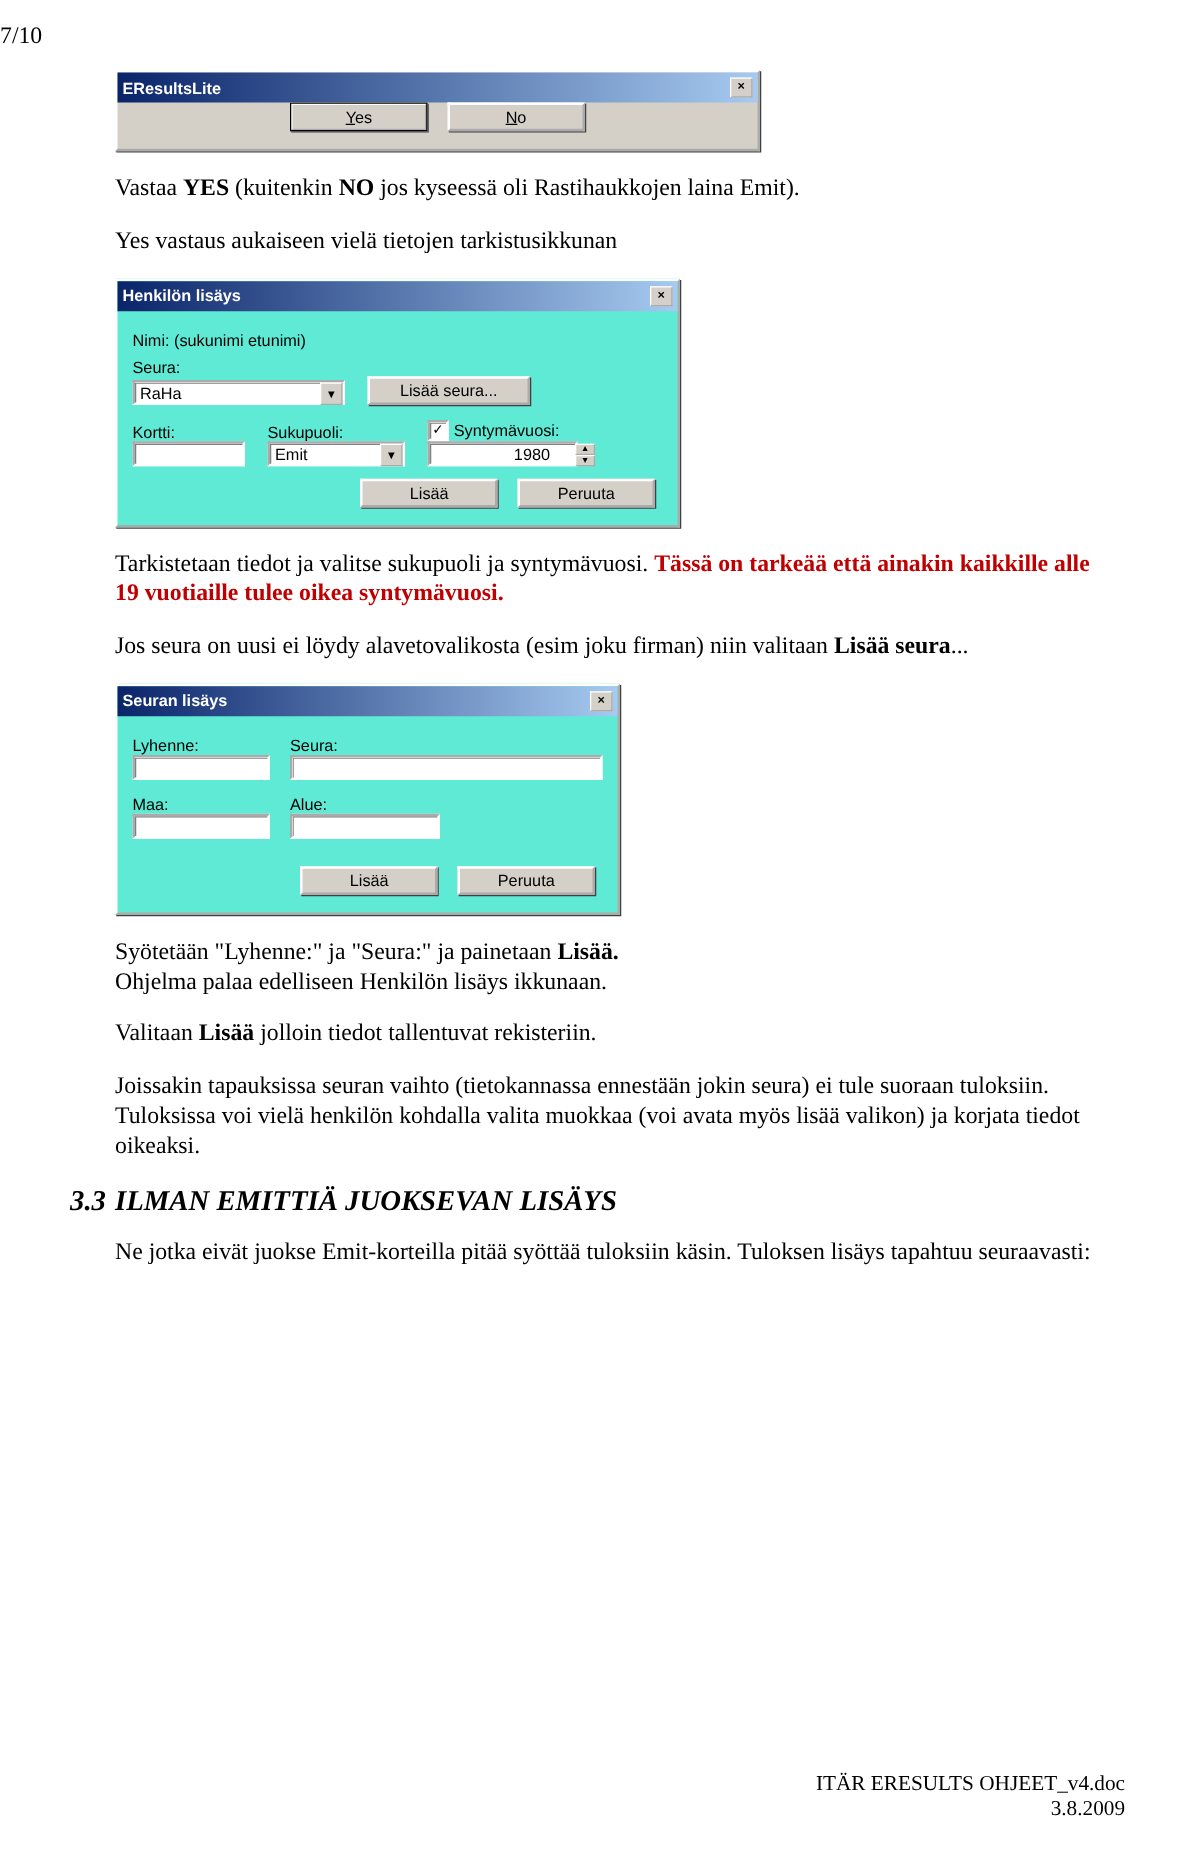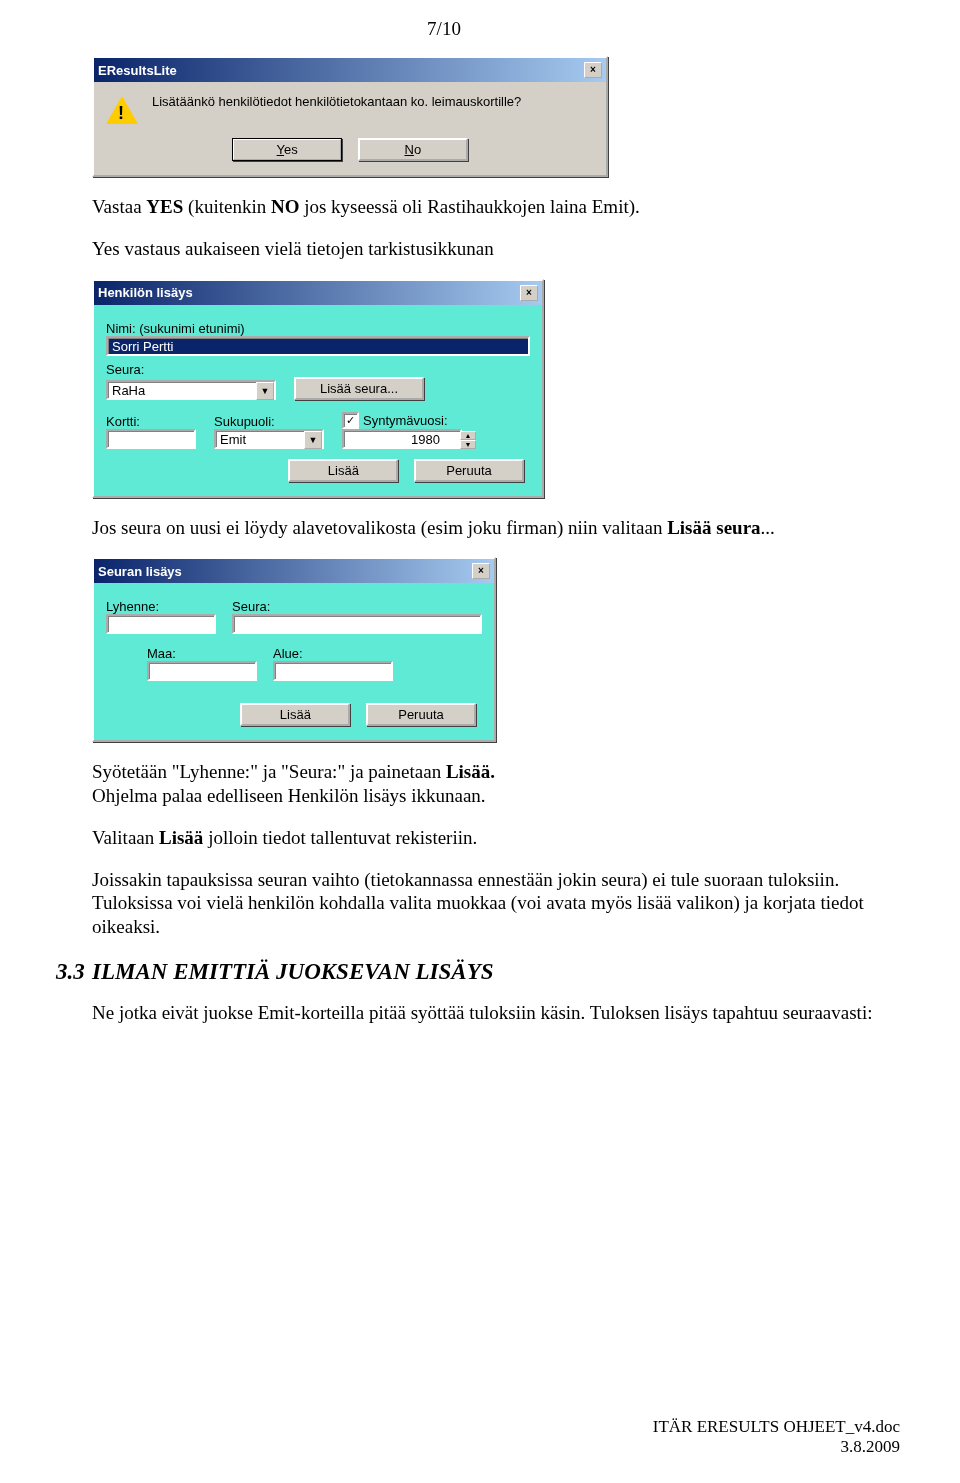--- a/index.html
+++ b/index.html
@@ -8,21 +8,21 @@
     width: 960px;
     min-height: 1483px;
     background: #fff;
     font-family: "Times New Roman", Times, serif;
     font-size: 19px;
     color: #000;
     position: relative;
     box-sizing: border-box;
   }
   .page-number {
-    text-align: center;
+    text-align: left;
     padding: 18px 72px 0 0;
     font-size: 19px;
   }
   .content {
     padding: 10px 72px 0 92px;
   }
   .para {
     margin: 18px 0;
     line-height: 1.25;
   }
@@ -201,46 +201,39 @@
 
 <div class="page-number">7/10</div>
 
 <div class="content">
 
   <div class="dialog">
     <div class="titlebar">
       <span class="tb-text">EResultsLite</span>
       <span class="close-btn">×</span>
     </div>
-    <div class="dlg-body">
-      <div class="warn-icon">
-          <div class="warn-triangle"></div>
-        </div>
-      <div class="msg-text">Lisätäänkö henkilötiedot henkilötietokantaan ko. leimauskortille?</div>
-    </div>
     <div class="dlg-buttons">
       <span class="win-btn default"><span class="underline">Y</span><span>es</span></span>
       <span class="win-btn"><span class="underline">N</span><span>o</span></span>
     </div>
   </div>
 
   <div class="para">
     <span>Vastaa </span><span class="bold">YES</span><span> (kuitenkin </span><span class="bold">NO</span><span> jos kyseessä oli Rastihaukkojen laina Emit).</span>
   </div>
 
   <div class="para">Yes vastaus aukaiseen vielä tietojen tarkistusikkunan</div>
 
   <div class="form-dialog">
     <div class="titlebar">
       <span class="tb-text">Henkilön lisäys</span>
       <span class="close-btn">×</span>
     </div>
     <div class="form-body">
       <span class="label">Nimi: (sukunimi etunimi)</span>
-      <div class="field sel" style="width:100%;">Sorri Pertti</div>
 
       <span class="label">Seura:</span>
       <div class="row">
         <div class="combo" style="flex:0 0 170px;">
           <div class="field" style="width:170px;">RaHa</div>
           <div class="drop">▼</div>
         </div>
         <span class="win-btn" style="min-width:110px;">Lisää seura...</span>
       </div>
 
@@ -271,20 +264,23 @@
         </div>
       </div>
 
       <div class="form-buttons">
         <span class="win-btn">Lisää</span>
         <span class="win-btn">Peruuta</span>
       </div>
     </div>
   </div>
 
+  <div class="para">
+    <span>Tarkistetaan tiedot ja valitse sukupuoli ja syntymävuosi. </span><span class="bold red">Tässä on tarkeää että ainakin kaikkille alle 19 vuotiaille tulee oikea syntymävuosi.</span>
+  </div>
 
   <div class="para">
     <span>Jos seura on uusi ei löydy alavetovalikosta (esim joku firman) niin valitaan </span><span class="bold">Lisää seura</span><span>...</span>
   </div>
 
   <div class="form-dialog" style="width:400px;">
     <div class="titlebar">
       <span class="tb-text">Seuran lisäys</span>
       <span class="close-btn">×</span>
     </div>
@@ -292,21 +288,21 @@
       <div class="row" style="gap:16px;">
         <div style="flex:0 0 110px;">
           <span class="label">Lyhenne:</span>
           <div class="field" style="width:110px;"></div>
         </div>
         <div style="flex:1;">
           <span class="label">Seura:</span>
           <div class="field" style="width:100%;"></div>
         </div>
       </div>
-      <div class="row" style="gap:16px; margin-top:6px;margin-left:41px;">
+      <div class="row" style="gap:16px; margin-top:6px;">
         <div style="flex:0 0 110px;">
           <span class="label">Maa:</span>
           <div class="field" style="width:110px;"></div>
         </div>
         <div style="flex:0 0 120px;">
           <span class="label">Alue:</span>
           <div class="field" style="width:120px;"></div>
         </div>
       </div>
       <div class="form-buttons" style="padding-top:22px;">

